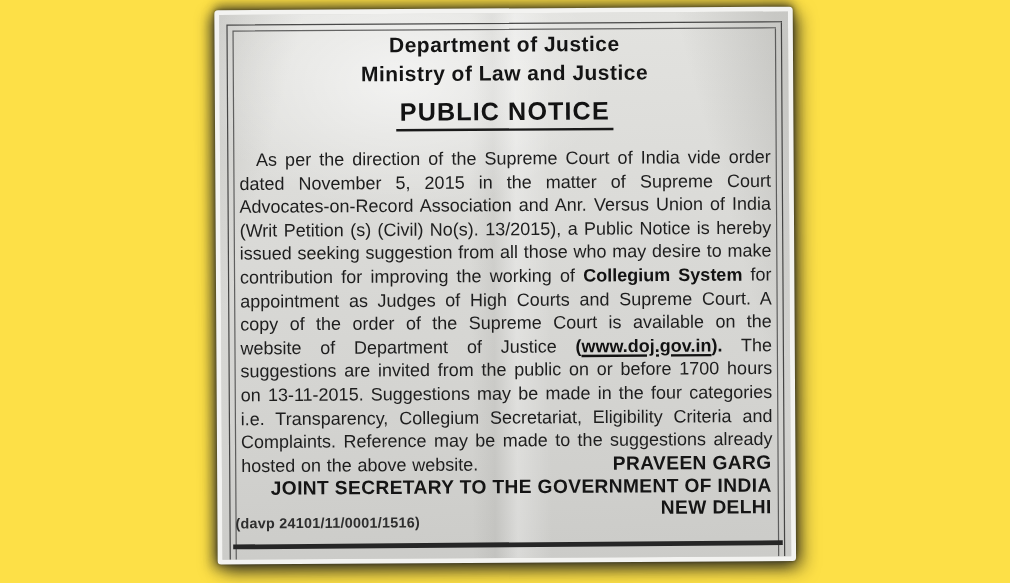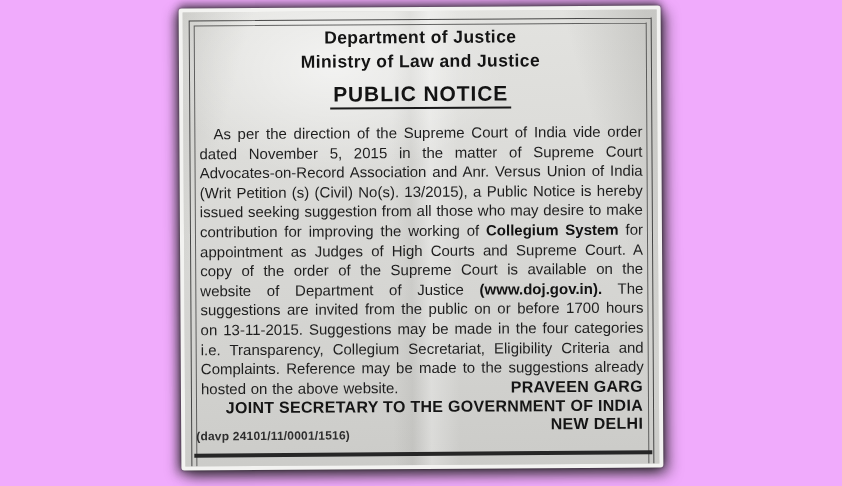--- a/index.html
+++ b/index.html
@@ -4,21 +4,21 @@
 <style>
   html, body {
     margin: 0; padding: 0;
     width: 842px; height: 486px;
     overflow: hidden;
     font-family: "Liberation Sans", sans-serif;
   }
   .stage {
     position: relative;
     width: 842px; height: 486px;
-    background: #f0abfc;
+    background: #fde047;
     overflow: hidden;
   }
   
   .clipping {
     position: absolute;
     left: 180px; top: 7px;
     width: 474px; height: 454px;
     border: 4px solid #f3f3f1;
     border-radius: 3px;
     transform: rotate(-0.35deg);
@@ -81,21 +81,21 @@
   .body-text {
     margin: 14px 1px 0 1px;
     font-size: 15px;
     line-height: 19.6px;
     text-align: justify;
     text-indent: 14px;
     word-spacing: 0.6px;
     color: #1e1e1e;
   }
   .body-text b { color: #121212; }
-  .u { text-decoration-thickness: 1.8px; text-underline-offset: 2px; }
+  .u { text-decoration: underline; text-decoration-thickness: 1.8px; text-underline-offset: 2px; }
   .sig-block {
     position: absolute; right: 16px; top: 368px;
     text-align: right;
     font-weight: bold;
     font-size: 16px;
     line-height: 18.5px;
     letter-spacing: 0.3px;
     color: #151515;
     white-space: nowrap;
   }

